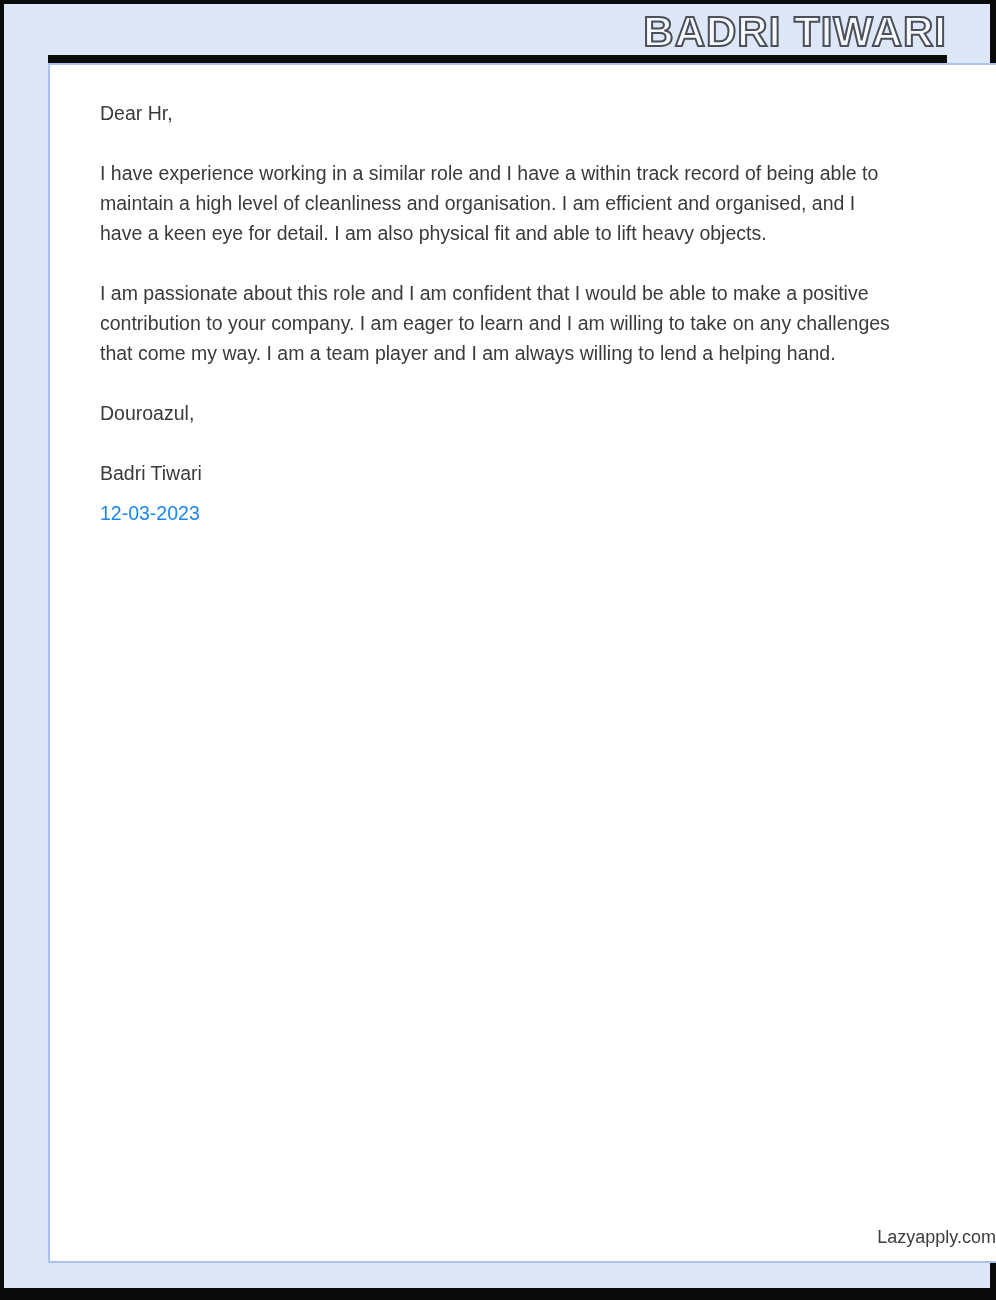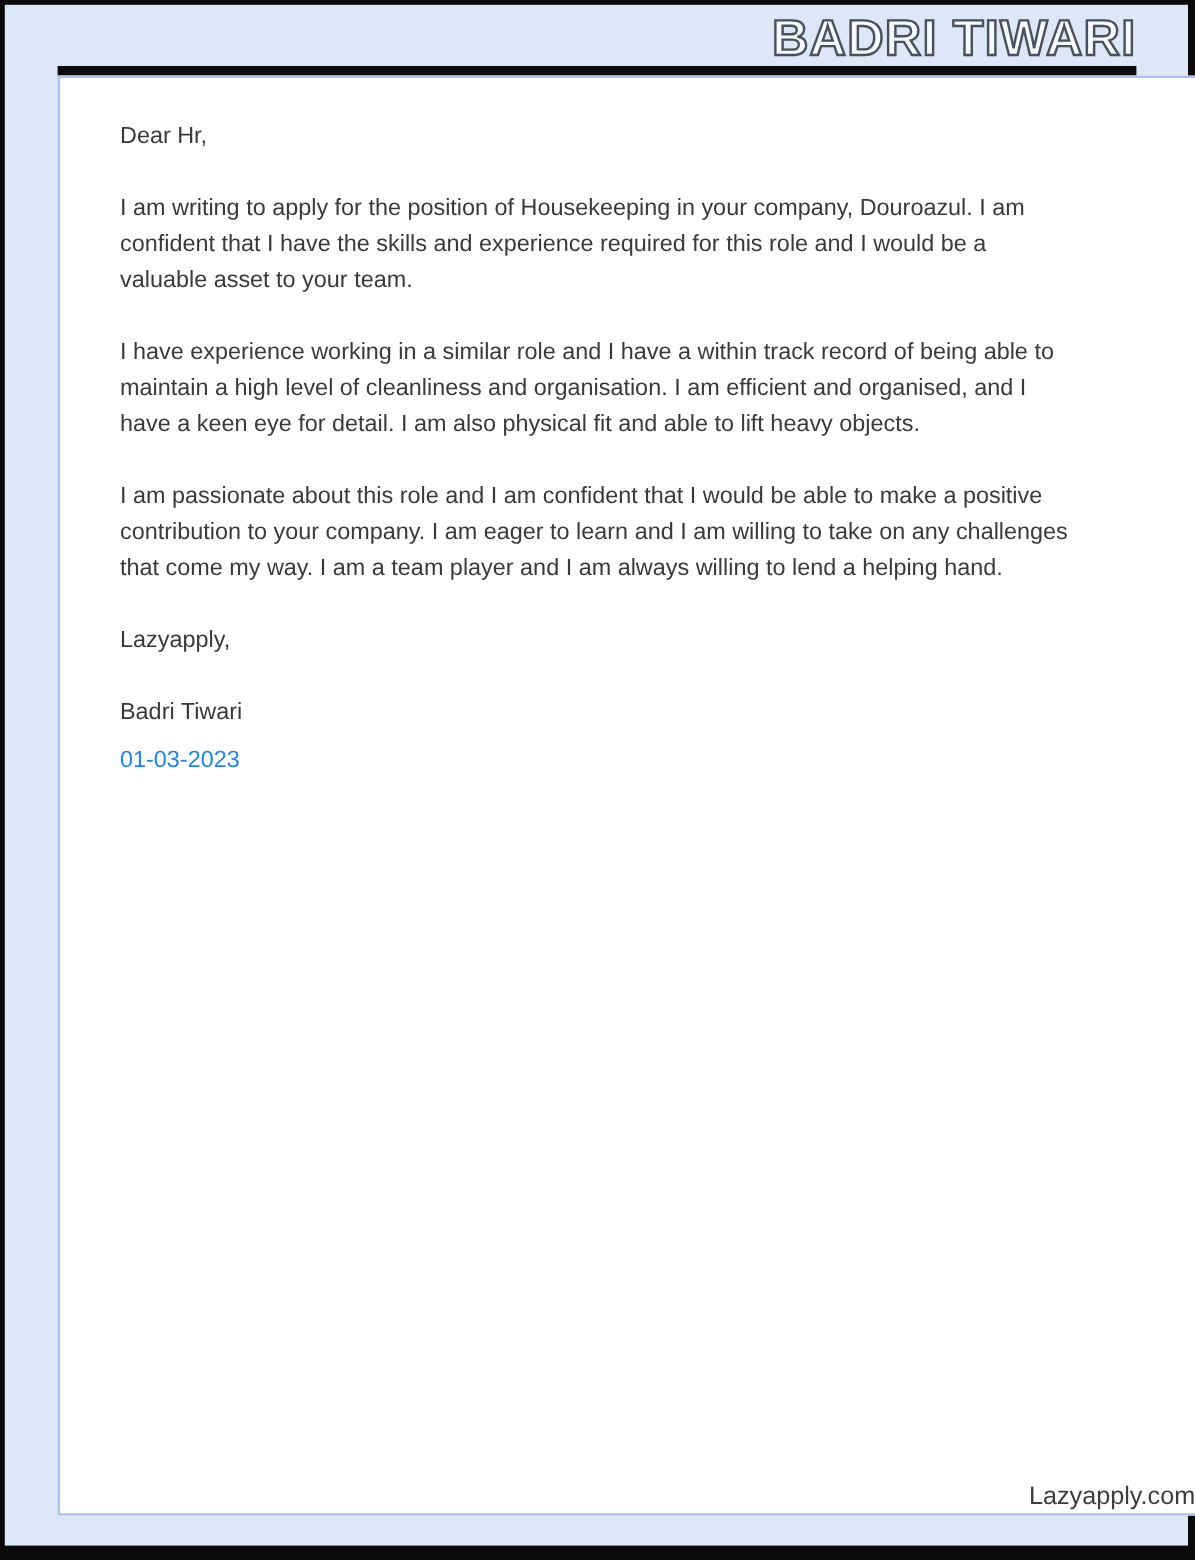--- a/index.html
+++ b/index.html
@@ -69,49 +69,48 @@
   }
 
   .letter p.date {
     color: #1b86f0;
     margin-bottom: 0;
   }
 
   .doc-footer {
     position: absolute;
     right: 7px;
-    bottom: 2px;
-    font-size: 21px;
+    bottom: 13px;
+    font-size: 18px;
     color: #3d3d3d;
   }
 </style>
 </head>
 <body>
 
 <div class="canvas">
   <div class="page-bg"></div>
 
   <div class="header-name">BADRI TIWARI</div>
 
   <div class="header-rule"></div>
 
   <div class="document">
     <div class="letter">
       <p>Dear Hr,</p>
 
-      <p>I am writing to apply for the position of Housekeeping in your company, Douroazul. I am confident that I have the skills and experience required for this role and I would be a valuable asset to your team.</p>
 
       <p>I have experience working in a similar role and I have a within track record of being able to maintain a high level of cleanliness and organisation. I am efficient and organised, and I have a keen eye for detail. I am also physical fit and able to lift heavy objects.</p>
 
       <p>I am passionate about this role and I am confident that I would be able to make a positive contribution to your company. I am eager to learn and I am willing to take on any challenges that come my way. I am a team player and I am always willing to lend a helping hand.</p>
 
 
 
-      <p>Lazyapply,</p>
+      <p>Douroazul,</p>
 
       <p class="signature">Badri Tiwari</p>
 
-      <p class="date">01-03-2023</p>
+      <p class="date">12-03-2023</p>
     </div>
 
     <div class="doc-footer">Lazyapply.com</div>
   </div>
 </div>
 
 </body></html>

